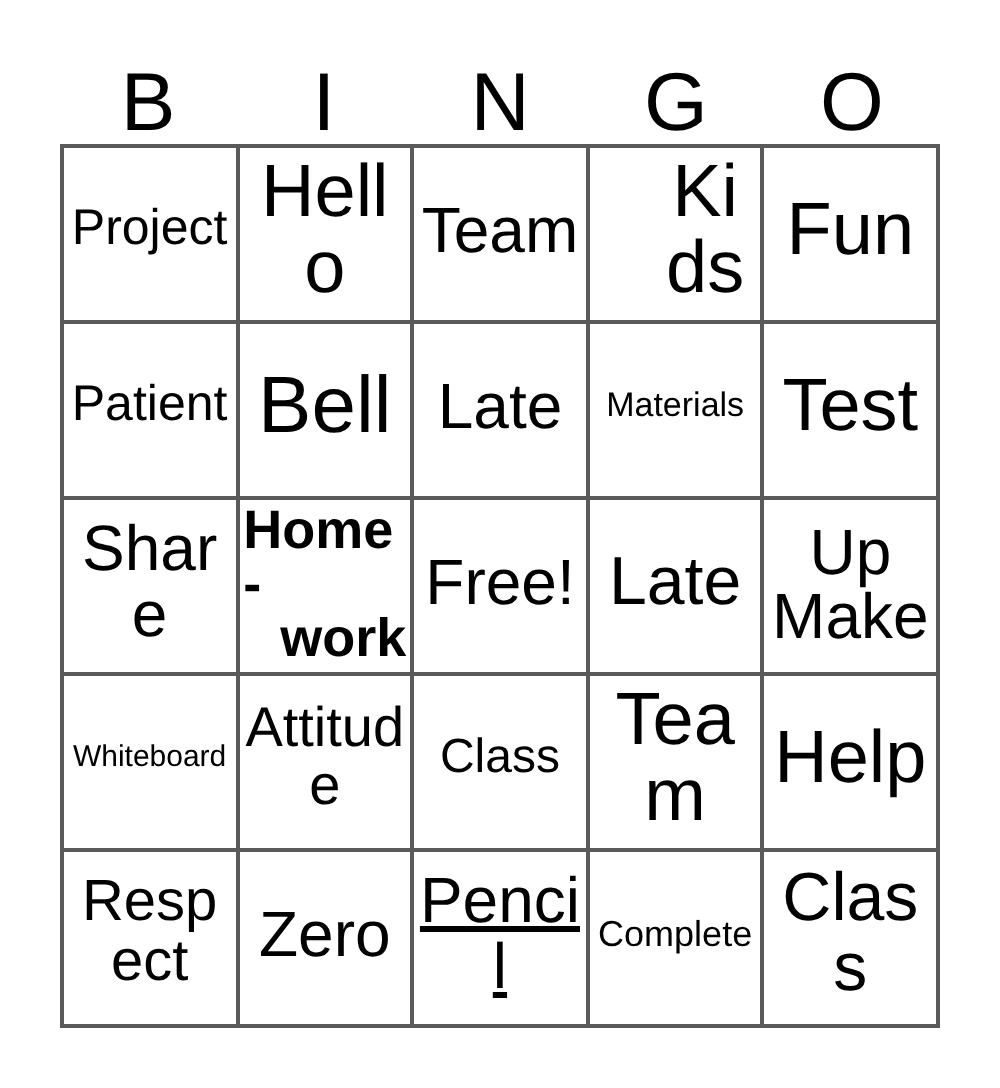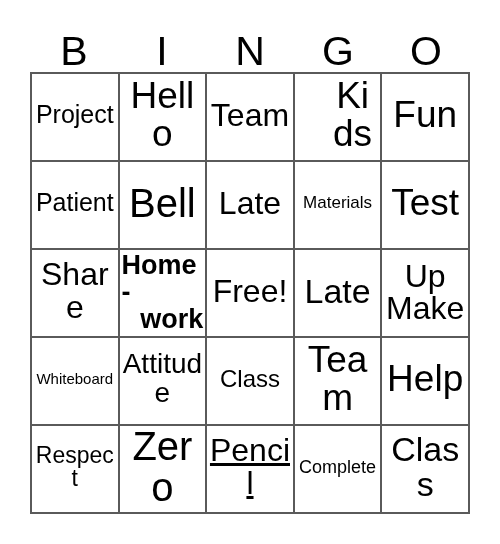--- a/index.html
+++ b/index.html
@@ -197,24 +197,24 @@
         </div>
         <div class="cell">
           <span class="cell-text" style="font-size: 37px;">Team</span>
         </div>
         <div class="cell">
           <span class="cell-text" style="font-size: 37px;">Help</span>
         </div>
       </div>
       <div class="grid-row">
         <div class="cell">
-          <span class="cell-text" style="font-size: 23px;">Respect</span>
-        </div>
-        <div class="cell">
-          <span class="cell-text" style="font-size: 40px;">Zero</span>
+          <span class="cell-text" style="font-size: 29px;">Respect</span>
+        </div>
+        <div class="cell">
+          <span class="cell-text" style="font-size: 32px;">Zero</span>
         </div>
         <div class="cell">
           <span class="cell-text" style="font-size: 32px; text-decoration: underline;">Pencil</span>
         </div>
         <div class="cell">
           <span class="cell-text" style="font-size: 18px;">Complete</span>
         </div>
         <div class="cell">
           <span class="cell-text" style="font-size: 34px;">Class</span>
         </div>

